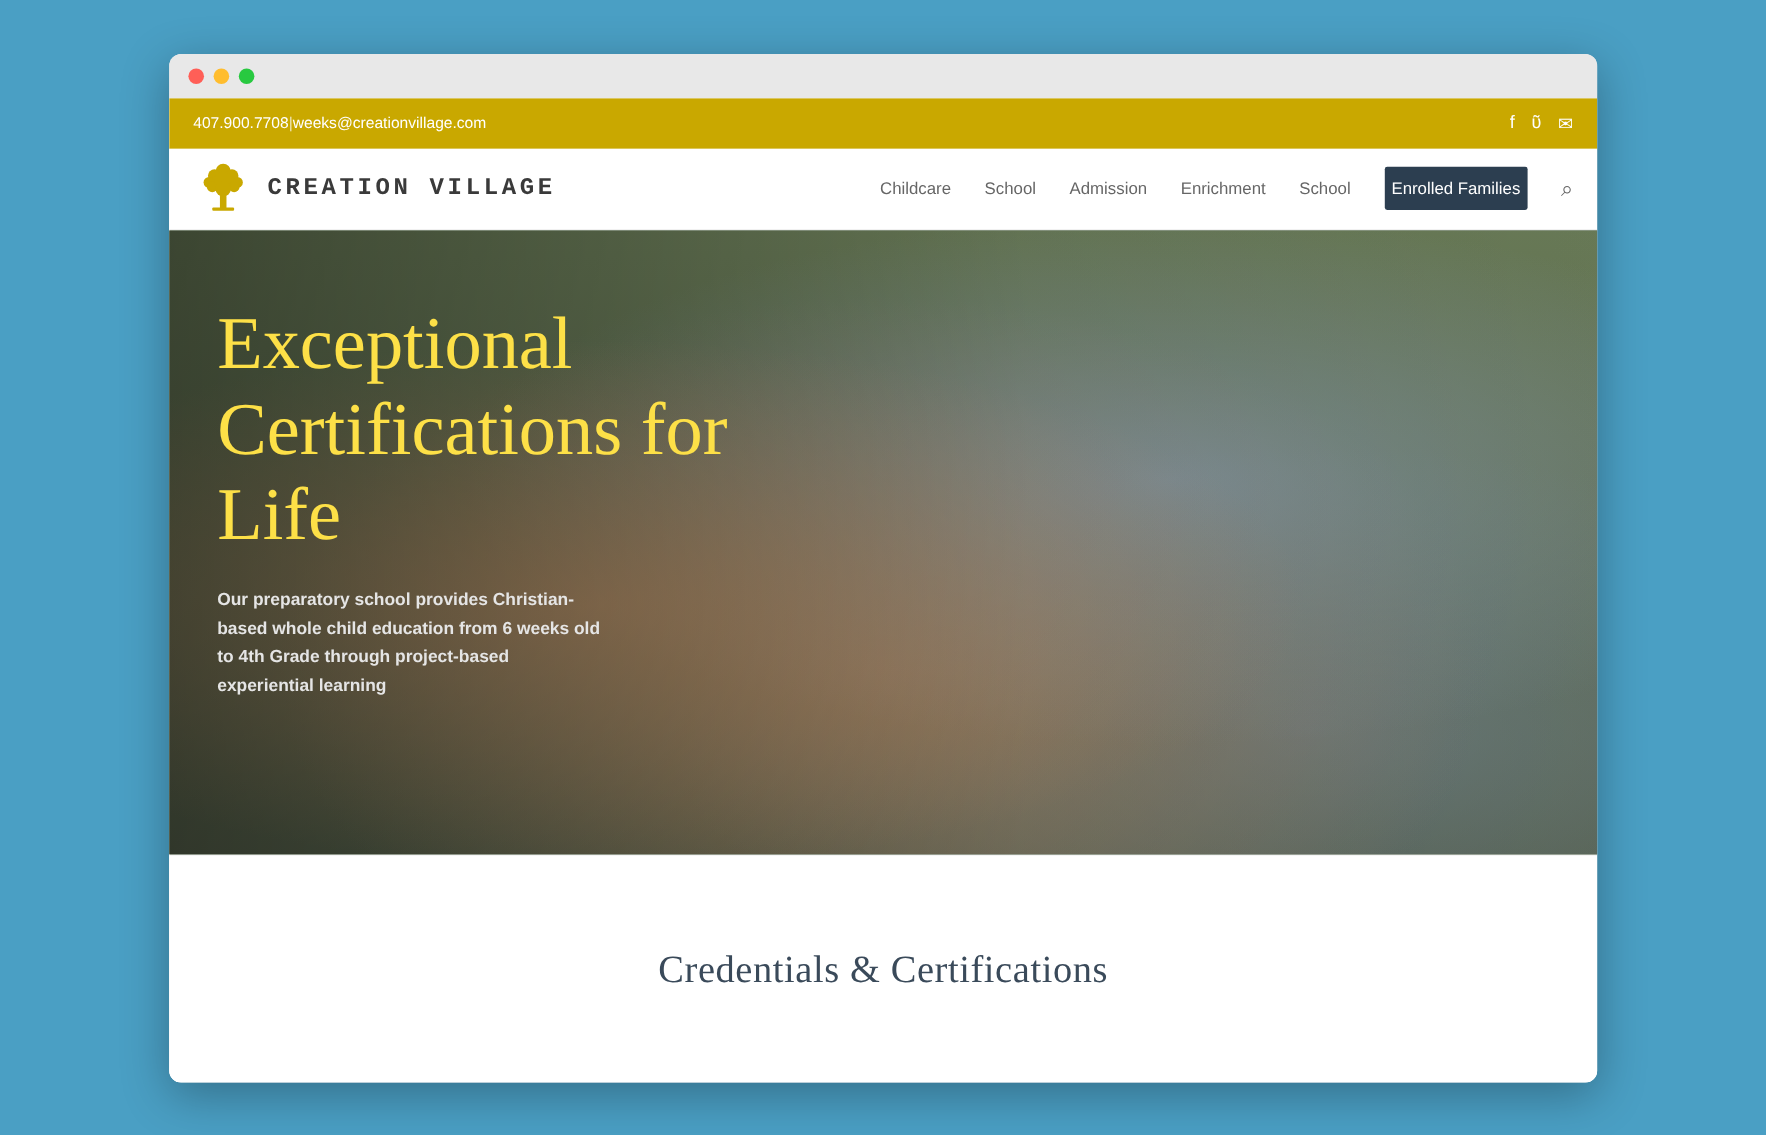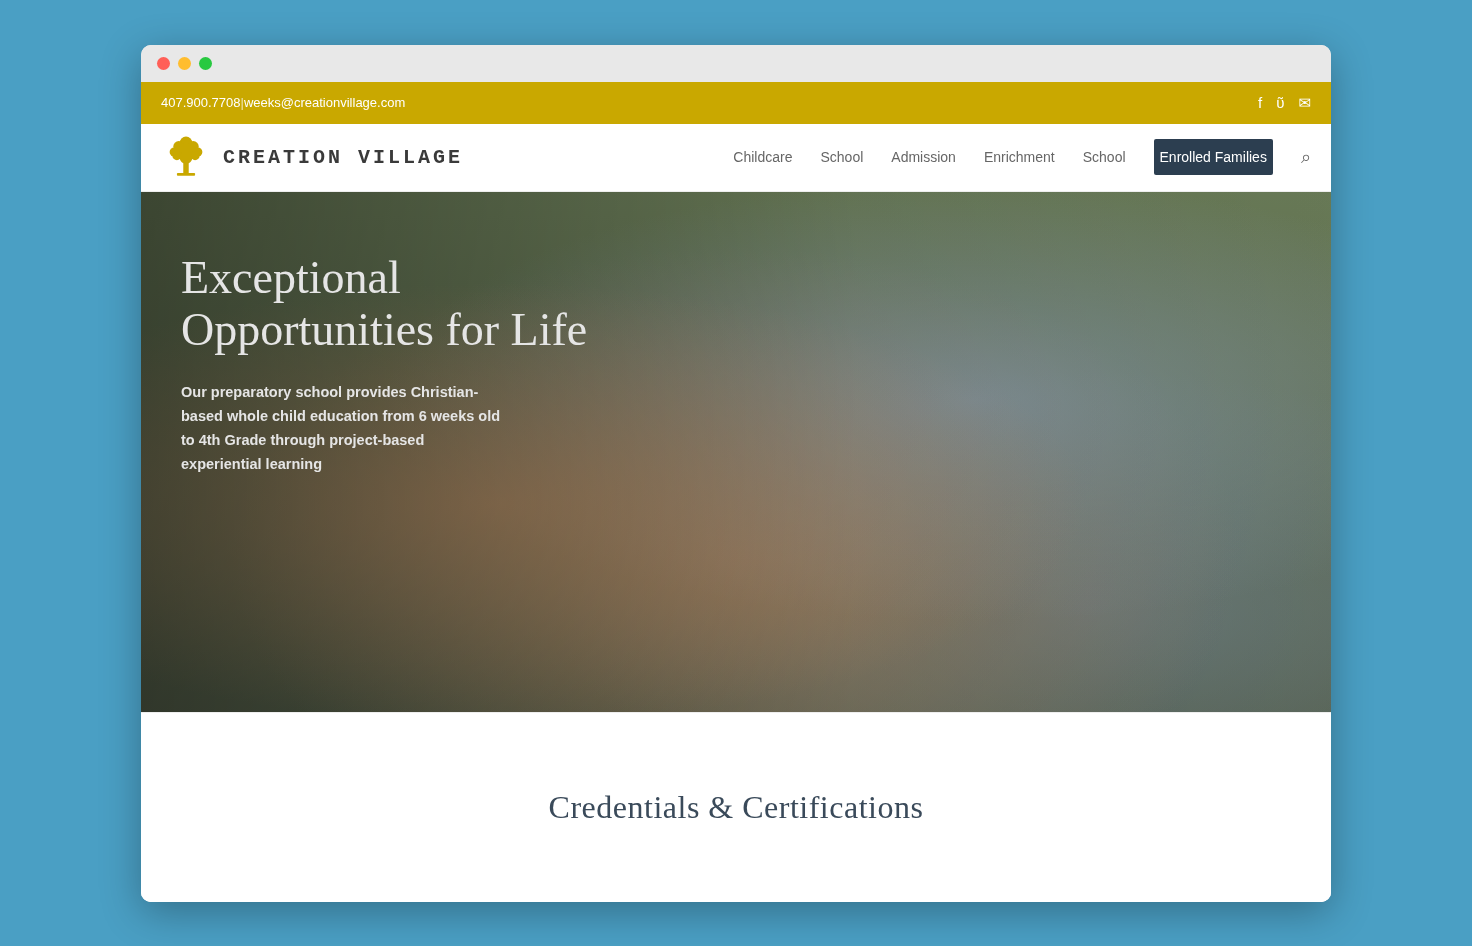--- a/index.html
+++ b/index.html
@@ -163,22 +163,22 @@
     }
 
     .hero-content {
       position: relative;
       z-index: 2;
       padding: 60px 40px;
       max-width: 580px;
     }
 
     .hero-title {
-      color: #e5e5e5;
-      font-size: 46px;
+      color: #fde047;
+      font-size: 62px;
       font-weight: 300;
       line-height: 1.15;
       margin-bottom: 24px;
       font-family: Georgia, serif;
     }
 
     .hero-description {
       color: #e5e5e5;
       font-size: 14.5px;
       line-height: 1.65;
@@ -263,21 +263,21 @@
         <span class="search-icon">⌕</span>
       </div>
     </div>
 
     <div class="hero">
       <div class="hero-photo-sim"></div>
       <div class="hero-overlay"></div>
       <div class="hero-content">
         <h1 class="hero-title">
           <span>Exceptional</span><br>
-          <span>Opportunities for Life</span>
+          <span>Certifications for Life</span>
         </h1>
         <p class="hero-description">Our preparatory school provides Christian-based whole child education from 6 weeks old to 4th Grade through project-based experiential learning</p>
       </div>
     </div>
 
     <div class="credentials-section">
       <h2 class="credentials-title">Credentials &amp; Certifications</h2>
     </div>
 
   </div>

